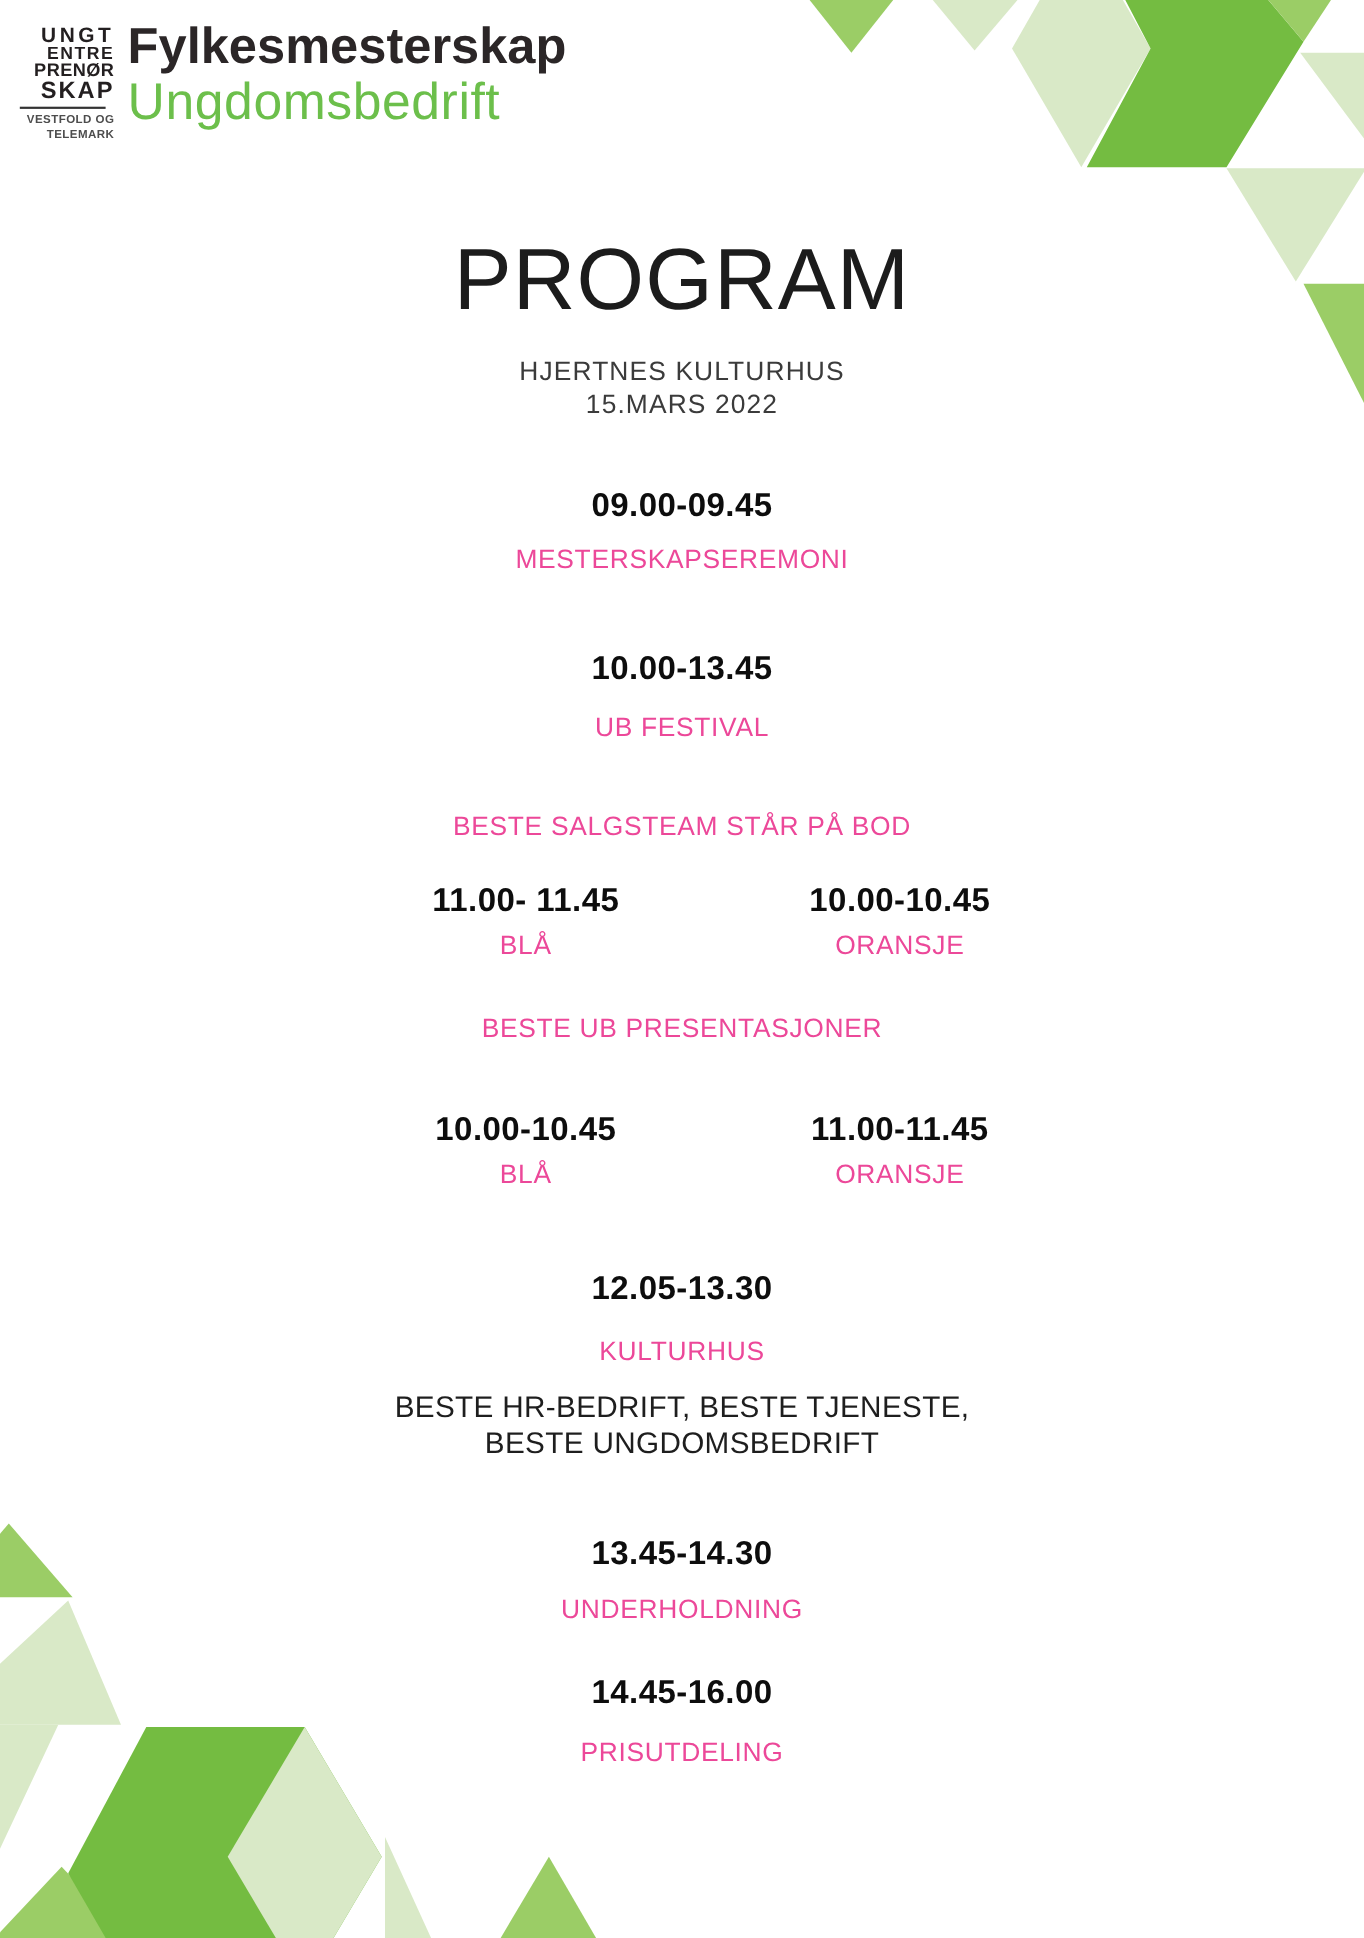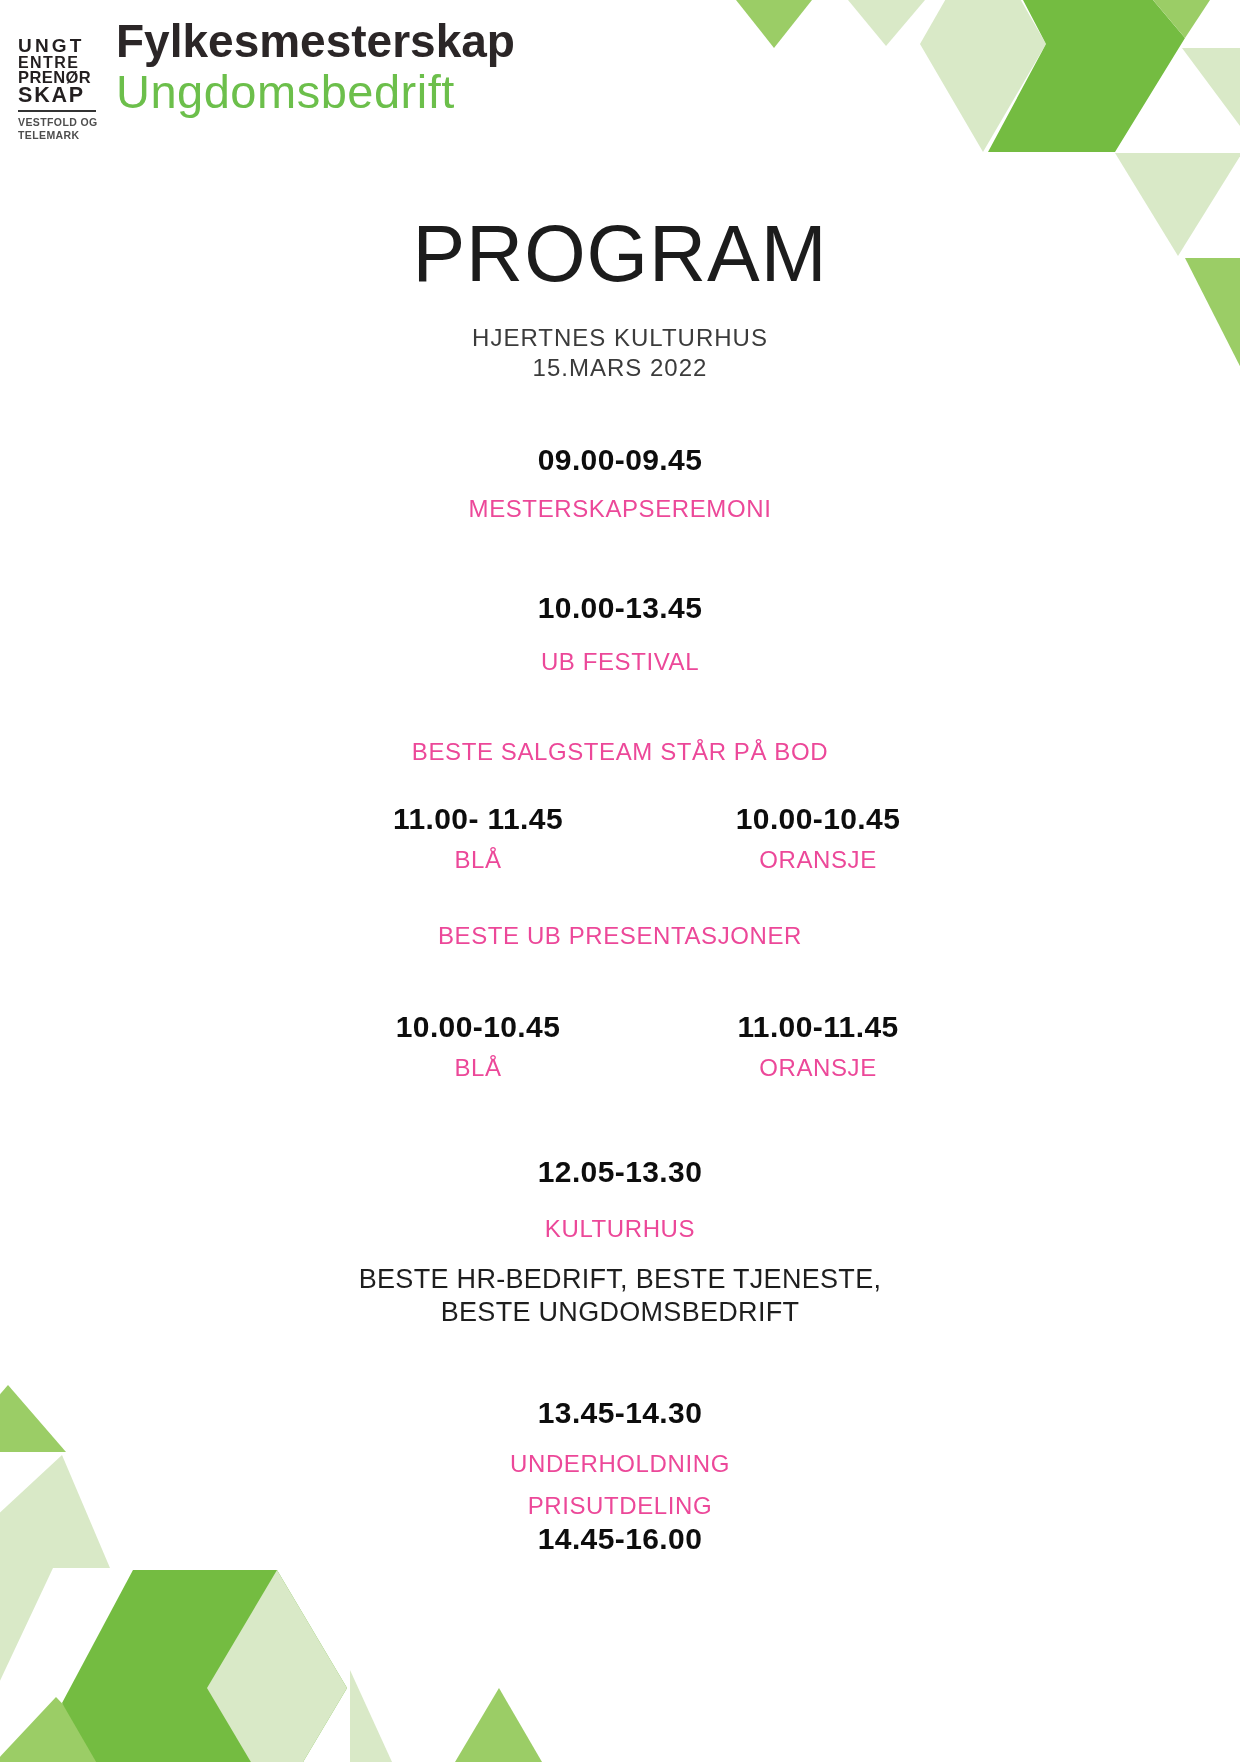--- a/index.html
+++ b/index.html
@@ -10,21 +10,21 @@
   html,body{margin:0;padding:0;background:#888;}
   .page{
     position:relative; width:1240px; height:1762px; background:var(--page-bg);
     margin:0 auto; overflow:hidden;
     font-family:"Liberation Sans", sans-serif; color:var(--ink);
   }
   .deco{position:absolute; pointer-events:none;}
   .t-bright{fill:var(--triangle-bright);} .t-medium{fill:var(--triangle-medium);} .t-light{fill:var(--triangle-light);}
 
   
-  .logo-block{position:absolute; left:18px; top:37px; width:86px; color:var(--logo-ink);}
+  .logo-block{position:absolute; left:18px; top:24px; width:86px; color:var(--logo-ink);text-align:right;}
   .logo-line{font-weight:900; line-height:0.94; white-space:nowrap;}
   .logo-line.l1{font-size:19px; letter-spacing:3.2px;}
   .logo-line.l2{font-size:16px; letter-spacing:1.4px;}
   .logo-line.l3{font-size:16.5px; letter-spacing:0.4px;}
   .logo-line.l4{font-size:21.5px; letter-spacing:1.8px;}
   .logo-rule{width:78px; border-top:2px solid #333; margin:4px 0 4px 0;}
   .logo-region{font-size:10.5px; font-weight:700; color:var(--logo-sub); letter-spacing:0.4px; line-height:1.25;}
 
   .brand{position:absolute; left:116px; top:16px;}
   .brand-line1{font-size:46px; font-weight:700; color:var(--brand-dark); letter-spacing:0px; line-height:1.1;}
@@ -45,21 +45,21 @@
   .detail{font-size:27px; font-weight:500; color:#1e1e1e; letter-spacing:0.3px;}
   .twocol{position:absolute; left:308px; width:680px; display:flex;}
   .twocol .col{width:50%; text-align:center; white-space:nowrap;}
 
   .y-t1{top:443px;} .y-e1{top:495px;}
   .y-t2{top:591px;} .y-e2{top:648px;}
   .y-h1{top:738px;} .y-r1t{top:802px;} .y-r1n{top:846px;}
   .y-h2{top:922px;} .y-r2t{top:1010px;} .y-r2n{top:1054px;}
   .y-t5{top:1155px;} .y-e5{top:1215px;} .y-d1{top:1264px;} .y-d2{top:1297px;}
   .y-t6{top:1396px;} .y-e6{top:1450px;}
-  .y-t7{top:1522px;} .y-e7{top:1492px;}
+  .y-t7{top:1522px;} .y-e7{top:1580px;}
 </style>
 </head>
 <body>
 
 <div class="page">
 
   <svg class="deco" style="left:680px; top:0;" width="560" height="400" viewBox="0 0 560 400">
     <polygon class="t-medium" points="56,0 132,0 94,48"></polygon>
     <polygon class="t-light" points="168,0 245,0 206,46"></polygon>
     <polygon class="t-light" points="240,44 303,-66 366,44 303,152"></polygon>

